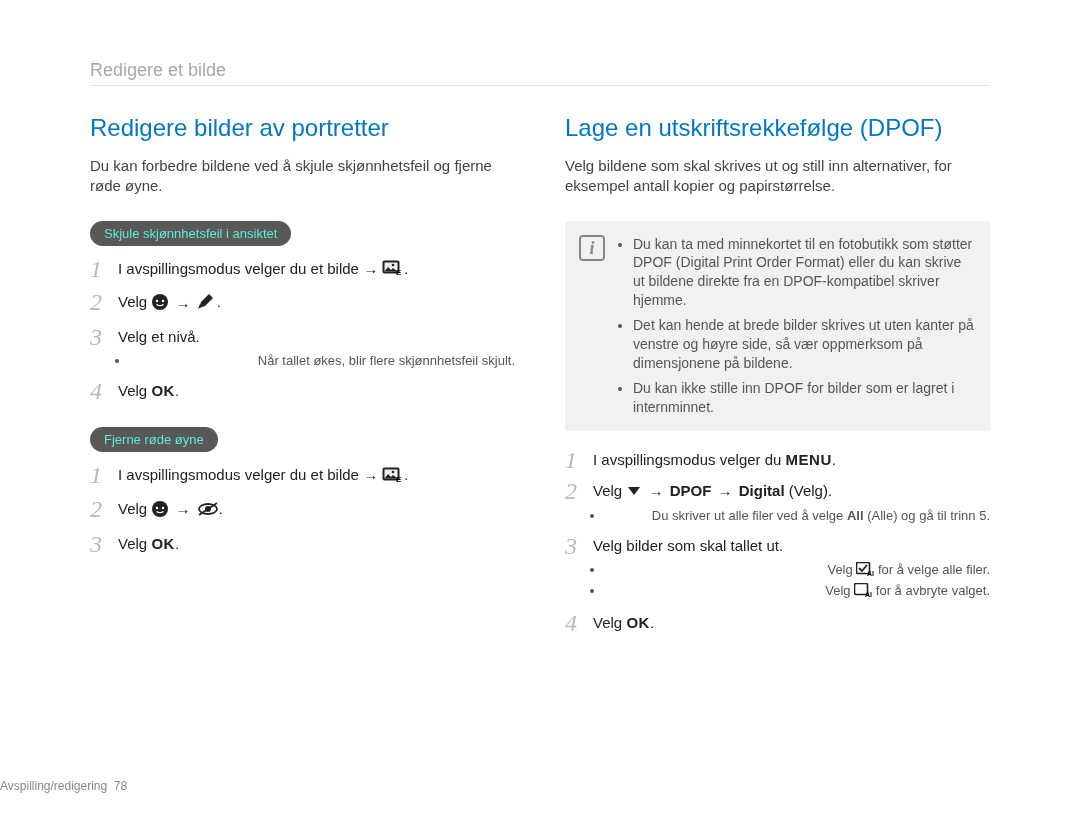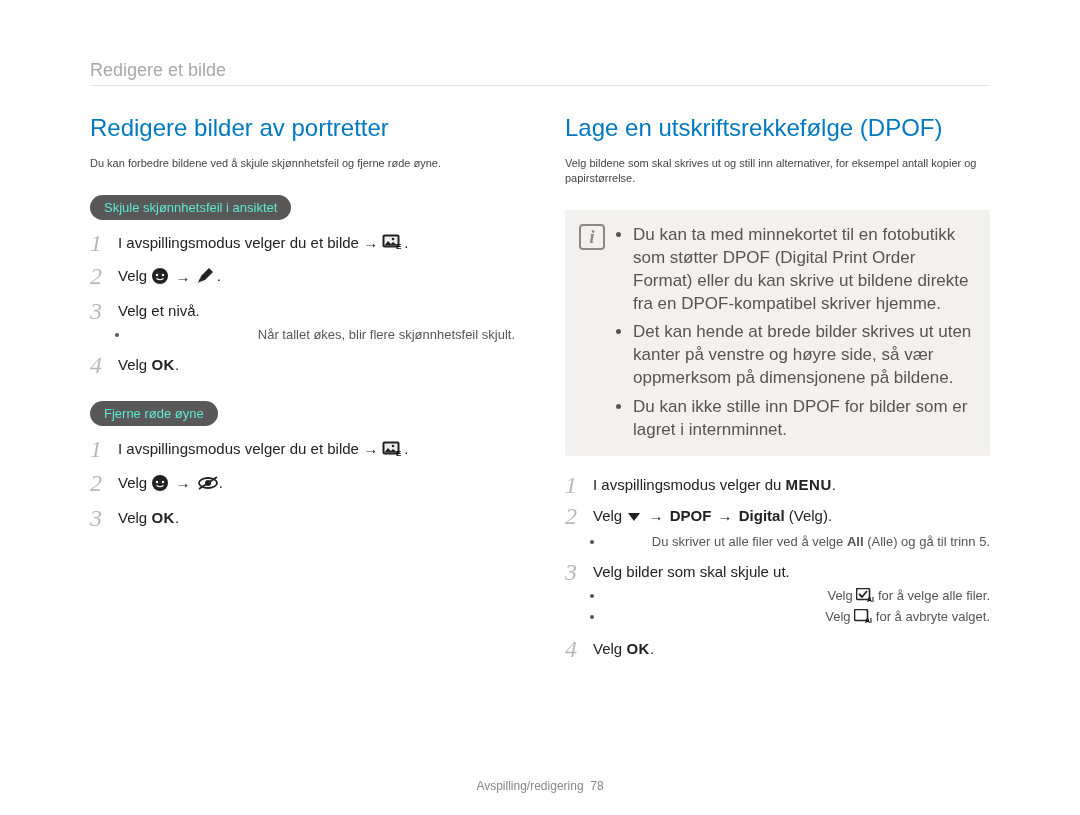--- a/index.html
+++ b/index.html
@@ -29,21 +29,21 @@
     gap: 50px;
   }
   .col { flex: 1; }
   h2 {
     font-size: 24px;
     color: #0079c1;
     font-weight: 400;
     margin-bottom: 14px;
   }
   .intro {
-    font-size: 11px;
+    font-size: 15px;
     color: #444;
     line-height: 1.35;
     margin-bottom: 24px;
   }
   .chip {
     display: inline-block;
     background: #585858;
     color: #5eead4;
     font-size: 13px;
     padding: 5px 14px 5px 14px;
@@ -105,31 +105,30 @@
     font-family: Georgia, serif;
     font-size: 18px;
     text-align: center;
     line-height: 22px;
     margin-right: 14px;
     font-weight: bold;
   }
   .notebox ul {
     list-style: disc;
     margin-left: 14px;
-    font-size: 17px;
+    font-size: 14px;
     color: #555;
     line-height: 1.35;
   }
   .notebox ul li { margin-bottom: 6px; }
   .notebox ul li:last-child { margin-bottom: 0; }
   .footer {
     position: absolute;
     bottom: 22px;
     left: 0; right: 0;
-    text-align: center;
     font-size: 12px;
     color: #888;
   }
   .menu-glyph {
     font-weight: 800;
     letter-spacing: 0.5px;
   }
   .ok-glyph {
     font-weight: 800;
     letter-spacing: 0.5px;
@@ -261,21 +260,21 @@
         <b>DPOF</b>
         <span class="arrow">→</span>
         <b>Digital</b><span> (Velg).</span>
         <ul>
           <li>
             <span>Du skriver ut alle filer ved å velge </span><b>All</b><span> (Alle) og gå til trinn 5.</span>
           </li>
         </ul>
       </li>
       <li>
-        <span>Velg bilder som skal skjule ut.</span>
+        <span>Velg bilder som skal tallet ut.</span>
         <ul>
           <li>
             <span>Velg</span>
             <span class="icon">
               <svg width="18" height="14" viewBox="0 0 18 14">
                   <rect x="0.5" y="0.5" width="13" height="11" rx="1.5" fill="none" stroke="#222" stroke-width="1.6"></rect>
                   <polyline points="3,6 6,9 11,3" fill="none" stroke="#222" stroke-width="1.8"></polyline>
                   <text x="11" y="14" font-size="7" fill="#000" font-weight="bold">All</text>
                 </svg>
             </span>

